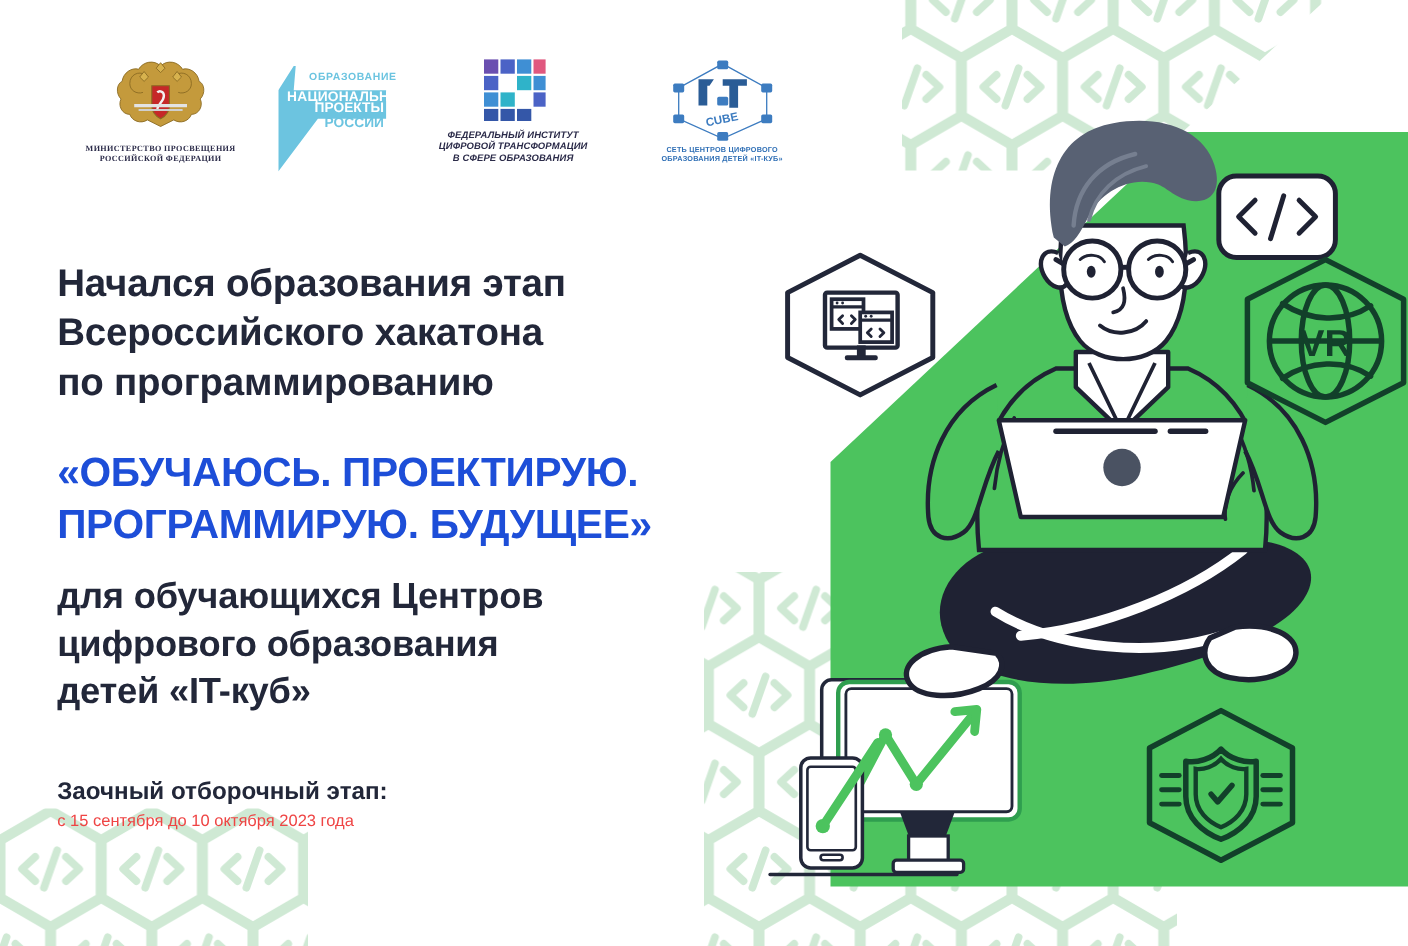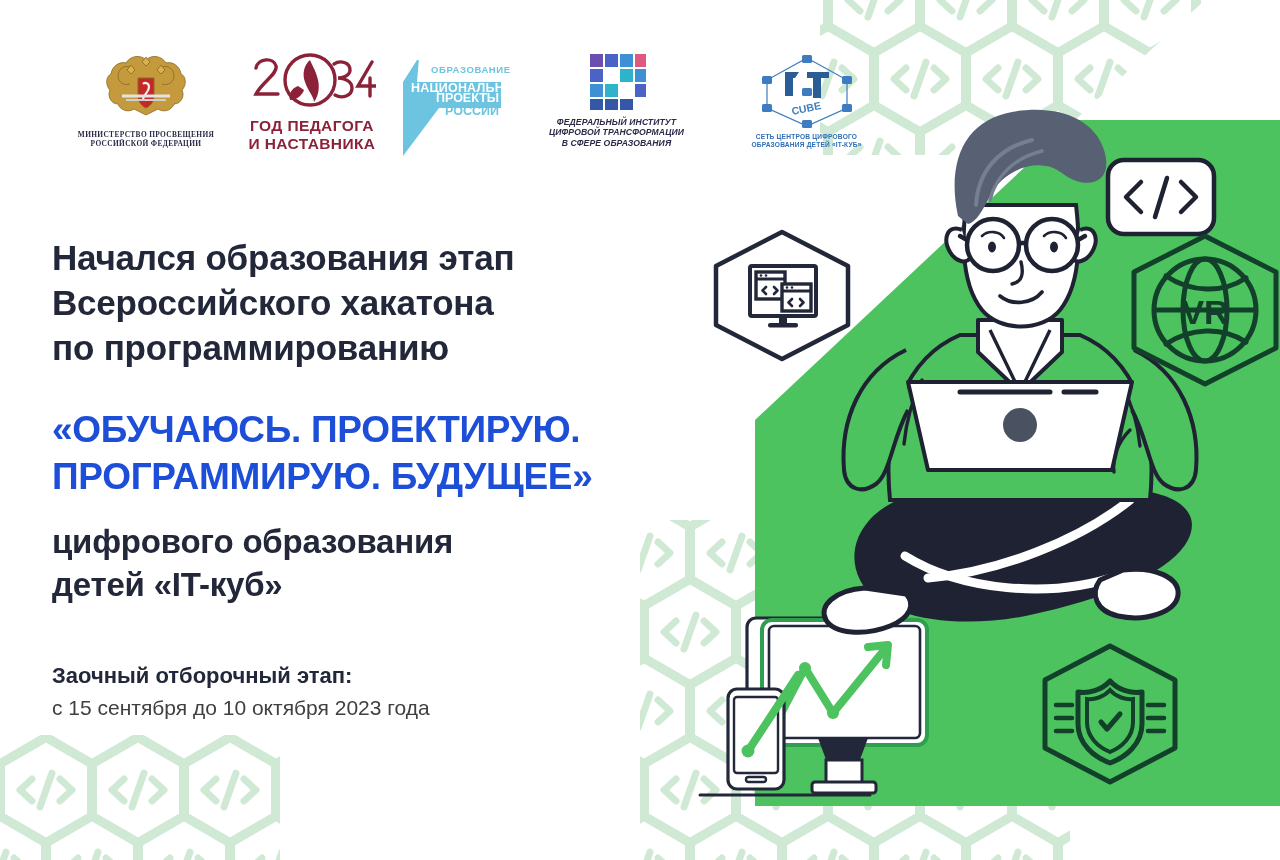--- a/index.html
+++ b/index.html
@@ -102,23 +102,23 @@
   .dates {
     margin-top: 54px;
   }
   .dates-label {
     font-size: 22px;
     font-weight: bold;
     color: #222739;
     line-height: 1.35;
   }
   .dates-value {
-    font-size: 21px;
+    font-size: 15px;
     font-weight: normal;
-    color: #404040;
+    color: #ef4444;
     line-height: 1.4;
     margin-top: 2px;
   }
 
   
   .illustration {
     position: absolute;
     right: 0;
     top: 0;
     width: 620px;
@@ -363,38 +363,20 @@
         <path d="M39 32 C41 30 45 31 45 35 C45 40 40 42 39 47" fill="none" stroke="#f2f2f2" stroke-width="2.2"></path>
         <path d="M18 44 L66 44" stroke="#e3e3e3" stroke-width="3"></path>
         <path d="M22 48 L62 48" stroke="#cfcfcf" stroke-width="2"></path>
       </svg>
       <div class="logo-cap">
         <div>МИНИСТЕРСТВО ПРОСВЕЩЕНИЯ</div>
         <div>РОССИЙСКОЙ ФЕДЕРАЦИИ</div>
       </div>
     </div>
 
-    <div class="logo logo-year">
-      <svg width="128" height="62" viewBox="0 0 128 62" aria-hidden="true">
-        <g fill="none" stroke="#8c2239" stroke-width="3.4" stroke-linecap="round">
-          <path d="M8 16 C10 6 26 5 28 14 C30 22 14 30 8 42 L30 42"></path>
-          <circle cx="62" cy="28" r="25"></circle>
-          <path d="M86 12 C92 8 102 10 102 18 C102 24 94 26 90 26
-                   C96 26 104 29 104 36 C104 44 94 47 87 43"></path>
-          <path d="M124 10 L110 34 L128 34 M122 26 L122 44"></path>
-        </g>
-        <path d="M62 8 C56 13 54 22 57 30 C60 39 66 45 66 50
-                 C70 45 72 36 70 28 C68 19 64 13 62 8 Z" fill="#8c2239"></path>
-        <path d="M50 34 C44 36 40 42 42 48 C48 48 54 44 56 38 Z" fill="#8c2239"></path>
-      </svg>
-      <div class="logo-cap" style="font-size:15.5px;font-weight:bold;color:#8c2239;letter-spacing:.4px;line-height:1.15;margin-top:3px;">
-        <div>ГОД ПЕДАГОГА</div>
-        <div>И НАСТАВНИКА</div>
-      </div>
-    </div>
 
     <div class="logo logo-np" style="align-items:flex-end;">
       <svg width="118" height="104" viewBox="0 0 118 104" aria-hidden="true">
         <path d="M14 8 L112 8 L112 24 L98 24 L98 56 L36 56 L0 104 L0 30 Z" fill="#6cc4e0"></path>
         <path d="M16 6 L113 6 L113 25 L99 25 L99 30 L14 30 Z" fill="#ffffff"></path>
         <text x="28" y="21" font-family="Liberation Sans, sans-serif" font-size="9.5" font-weight="bold" fill="#6cc4e0" letter-spacing="0.6">ОБРАЗОВАНИЕ</text>
         <text x="8" y="40" font-family="Liberation Sans, sans-serif" font-size="12.5" font-weight="bold" fill="#ffffff" letter-spacing="0.2">НАЦИОНАЛЬНЫЕ</text>
         <text x="96" y="50" text-anchor="end" font-family="Liberation Sans, sans-serif" font-size="12.5" font-weight="bold" fill="#ffffff">ПРОЕКТЫ</text>
         <text x="96" y="63" text-anchor="end" font-family="Liberation Sans, sans-serif" font-size="12.5" font-weight="bold" fill="#6cc4e0">РОССИИ</text>
       </svg>
@@ -459,20 +441,21 @@
       <div>Всероссийского хакатона</div>
       <div>по программированию</div>
     </div>
 
     <div class="title-green">
       <div>«ОБУЧАЮСЬ. ПРОЕКТИРУЮ.</div>
       <div>ПРОГРАММИРУЮ. БУДУЩЕЕ»</div>
     </div>
 
     <div class="sub-line">
+      <div>для обучающихся Центров</div>
       <div>цифрового образования</div>
       <div>детей «IT-куб»</div>
     </div>
 
     <div class="dates">
       <div class="dates-label">Заочный отборочный этап:</div>
       <div class="dates-value">с 15 сентября до 10 октября 2023 года</div>
     </div>
   </div>
 

